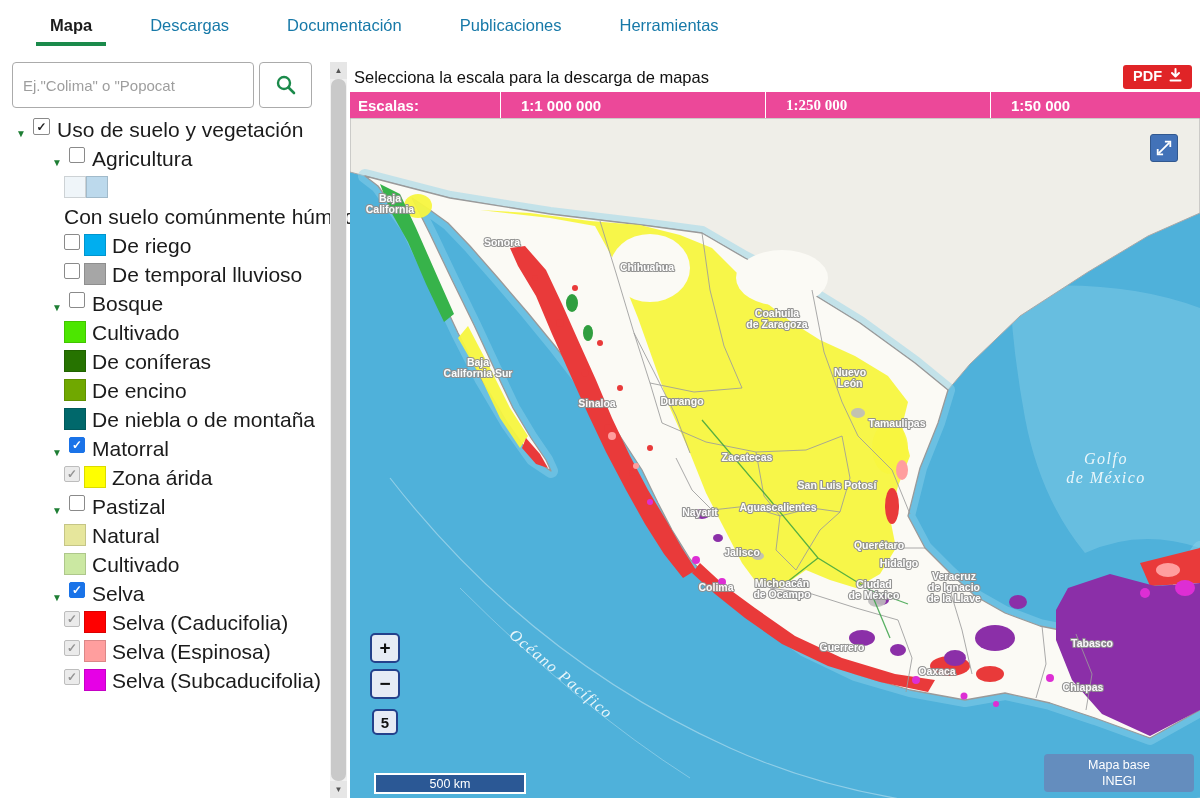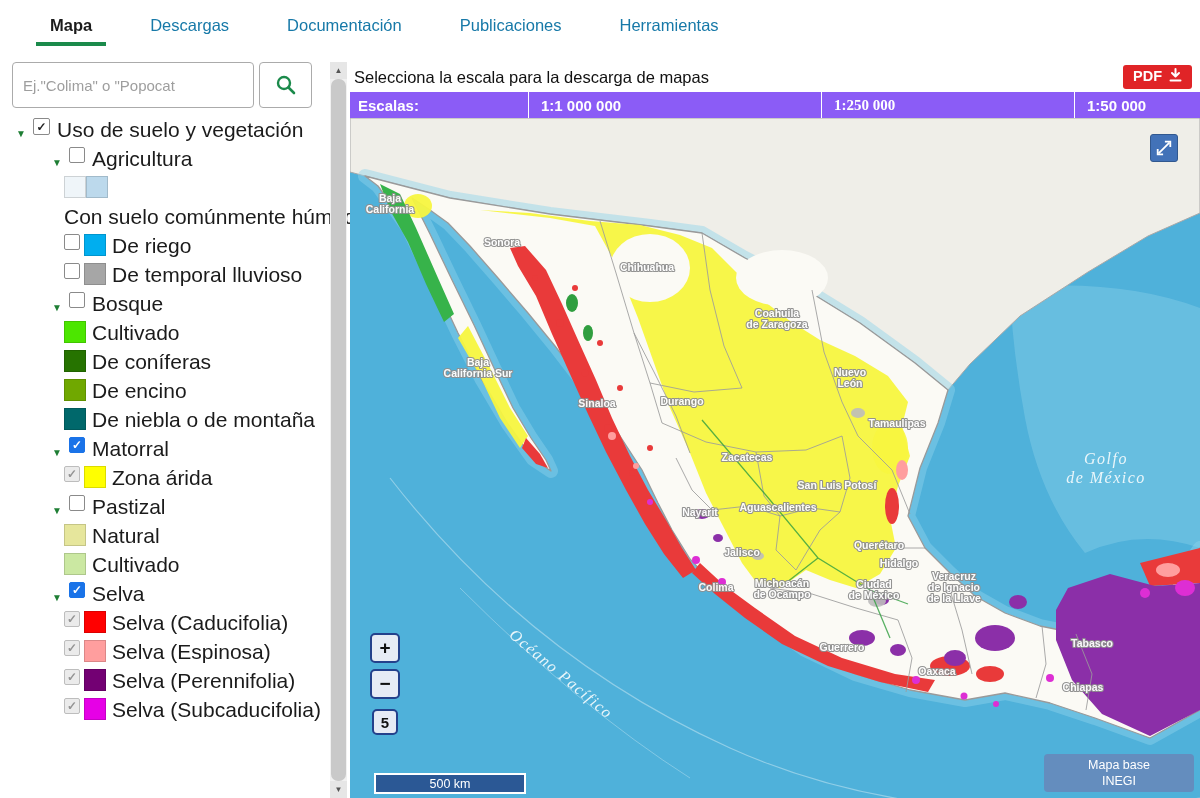--- a/index.html
+++ b/index.html
@@ -56,23 +56,23 @@
   .sb-thumb { position:absolute; left:1px; top:17px; bottom:17px; width:15px; background:#C9C9C9; border-radius:7px; cursor:pointer; }
 
   
   .main { width:850px; display:flex; flex-direction:column; padding-top:16px; }
   .mainhead { height:30px; display:flex; align-items:center; justify-content:space-between; padding:0 8px 0 4px; }
   .mainhead h1 { font-size:16.5px; font-weight:400; margin:0; color:#111; }
   .pdfbtn { background:#E02427; border:none; border-radius:3px; color:#fff; font-weight:700; font-size:14.5px;
     display:flex; gap:7px; padding:3px 10px; cursor:pointer; height:24px;
     font-family:"Liberation Sans", sans-serif; }
 
-  .scalesbar { height:26px; background:#8b5cf6; display:flex; align-items:stretch; color:#fff; font-weight:700; font-size:15px; }
+  .scalesbar { height:26px; background:#ec4899; display:flex; align-items:stretch; color:#fff; font-weight:700; font-size:15px; }
   .scales-label { width:150px; padding-left:8px; display:flex; align-items:center; }
-  .scale-opt { border-left:1px solid #fff; padding-left:12px; display:flex; align-items:center; cursor:pointer;margin-left:28px; }
+  .scale-opt { border-left:1px solid #fff; padding-left:20px; display:flex; align-items:center; cursor:pointer; }
   .scale-opt:nth-child(2) { width:265px; }
   .scale-opt:nth-child(3) { width:225px;font-family:Liberation Serif, serif; }
   .scale-opt:nth-child(4) { flex:1; }
 
   .mapwrap { position:relative; flex:1; overflow:hidden; background:#4FB1DA; }
   .mapwrap svg.basemap { position:absolute; left:0; top:0; width:100%; height:100%; display:block; }
 
   .ml { text-anchor:middle; }
   .ml.state { font:700 10.5px "Liberation Sans", sans-serif; fill:#FFFFFF; stroke:#8F8F8F;
     stroke-width:2.2px; paint-order:stroke; stroke-linejoin:round; opacity:.96; }
@@ -196,25 +196,20 @@
           </div>
           <div class="row leaf">
             <span class="cb checked-gray"></span>
             <span class="swatch" style="background: rgb(255, 0, 0);"></span>
             <span class="lbl">Selva (Caducifolia)</span>
           </div>
           <div class="row leaf">
             <span class="cb checked-gray"></span>
             <span class="swatch" style="background: rgb(255, 158, 158);"></span>
             <span class="lbl">Selva (Espinosa)</span>
-          </div>
-          <div class="row leaf">
-            <span class="cb checked-gray"></span>
-            <span class="swatch" style="background: rgb(115, 0, 115);"></span>
-            <span class="lbl">Selva (Perennifolia)</span>
           </div>
           <div class="row leaf">
             <span class="cb checked-gray"></span>
             <span class="swatch" style="background: rgb(230, 0, 230);"></span>
             <span class="lbl">Selva (Subcaducifolia)</span>
           </div>
         </div>
       <div class="vscrollbar">
         <div class="sb-arrow up"></div>
         <div class="sb-thumb"></div>

